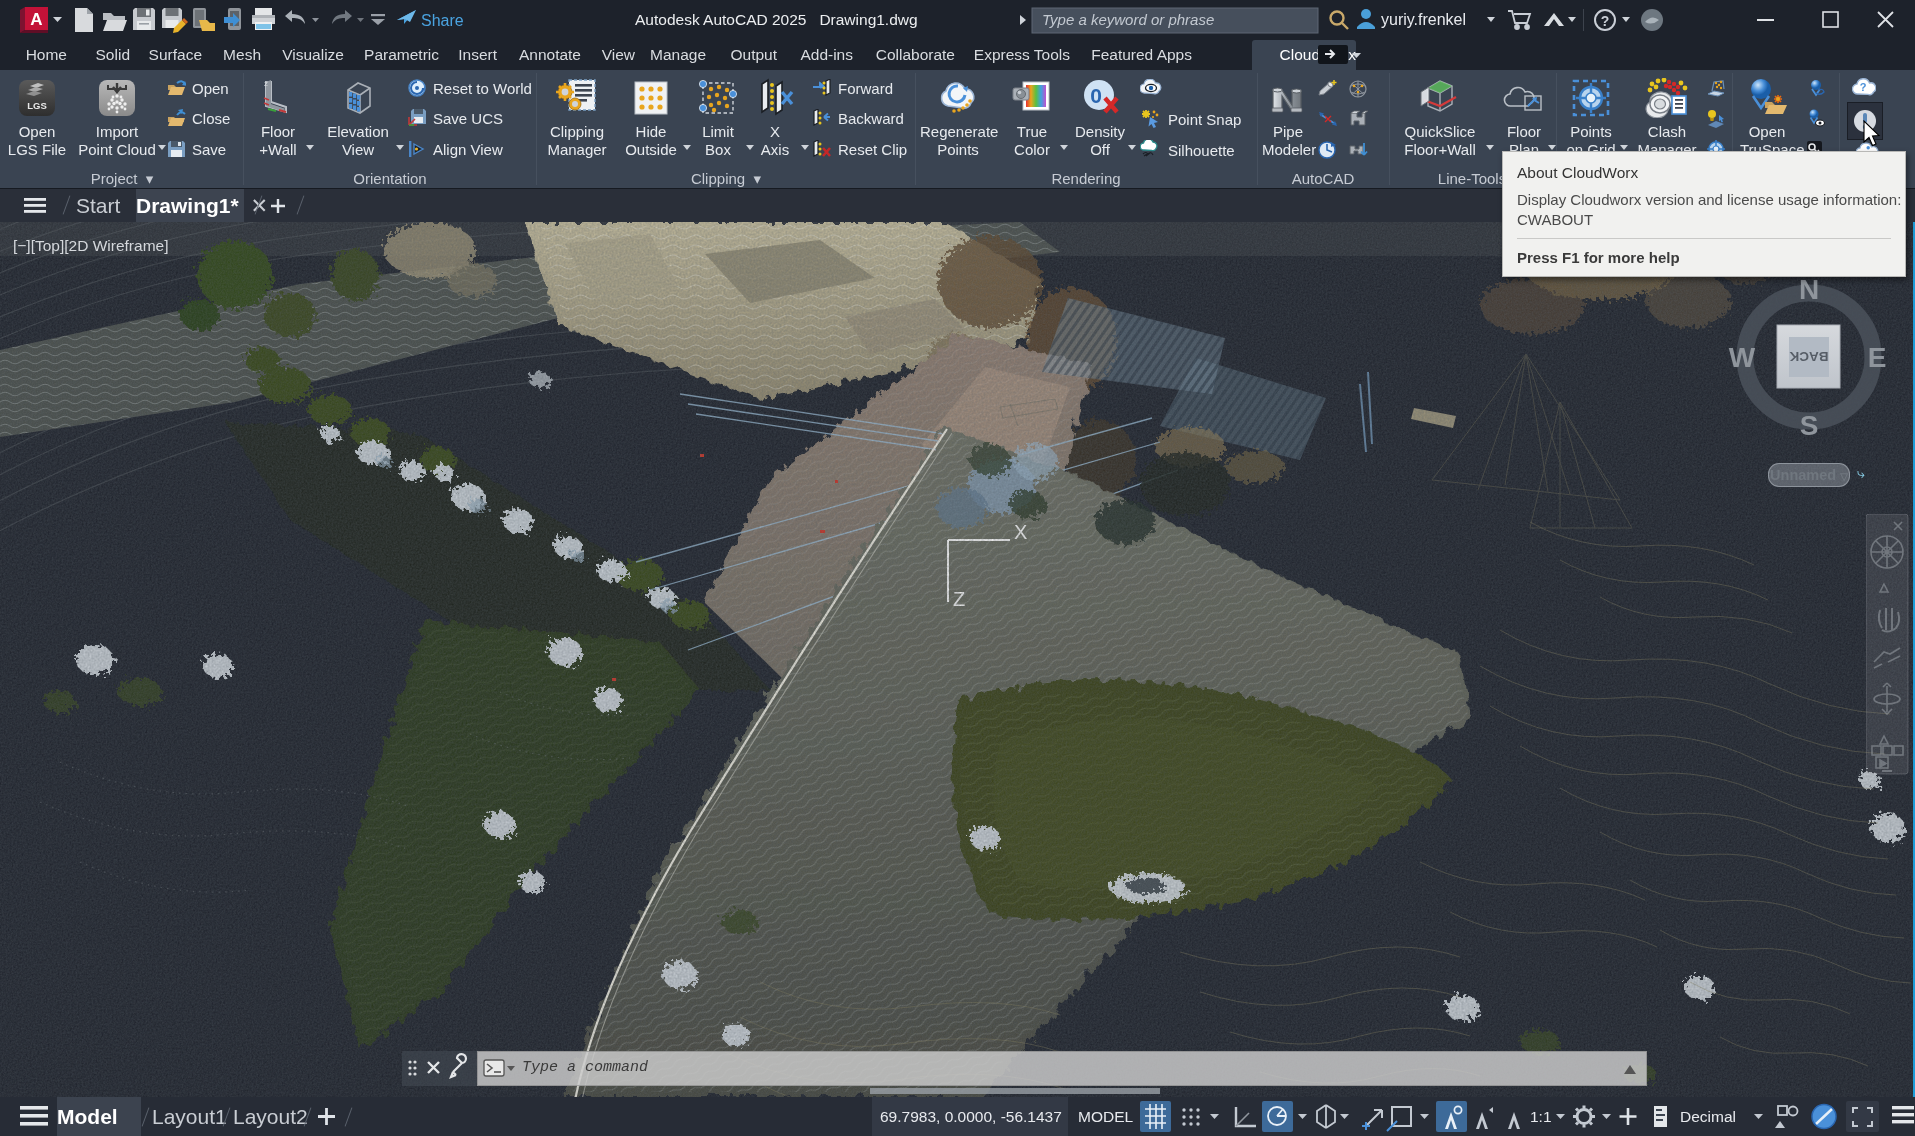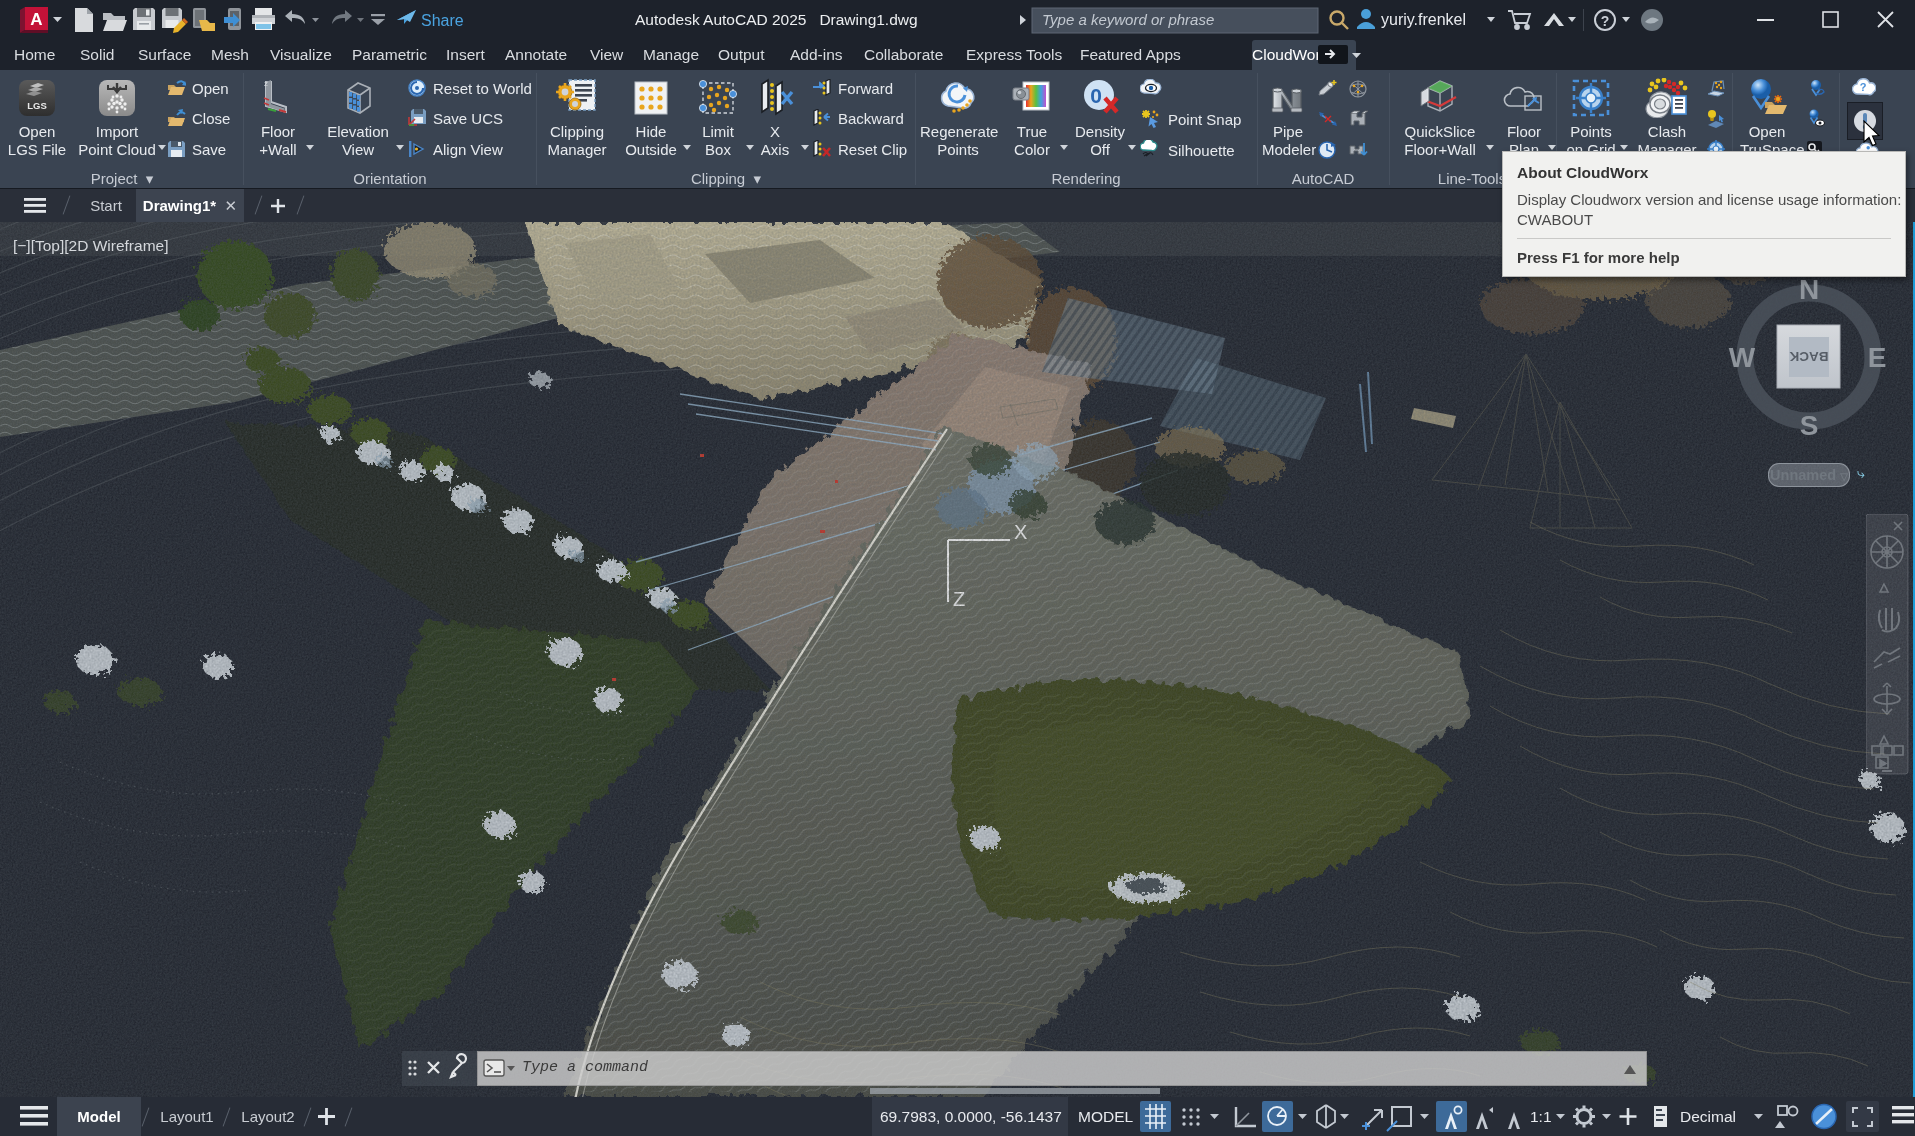--- a/index.html
+++ b/index.html
@@ -1,45 +1,45 @@
 <!DOCTYPE html>
 <html><head><meta charset="utf-8"><style>
 *{margin:0;padding:0;box-sizing:border-box}
 html,body{width:1915px;height:1136px;overflow:hidden;background:#262b33;font-family:"Liberation Sans",sans-serif}
 #app{position:relative;width:1915px;height:1136px}
 .abs{position:absolute}
 
 #titlebar{position:absolute;left:0;top:0;width:1915px;height:40px;background:#1d222b}
 #menurow{position:absolute;left:0;top:40px;width:1915px;height:30px;background:#1d222b}
-.mtab{position:absolute;top:0;height:30px;line-height:30px;color:#d9dce0;font-size:15.5px;text-align:left}
+.mtab{position:absolute;top:0;height:30px;line-height:30px;color:#d9dce0;font-size:15.5px;text-align:right}
 .mtab.active{background:#3a4452;color:#fff;border-radius:3px 3px 0 0}
 #titletext{position:absolute;top:0;height:40px;line-height:40px;color:#eceef0;font-size:15.5px}
 
 #ribbon{position:absolute;left:0;top:70px;width:1915px;height:119px;background:#3a4452;border-bottom:1px solid #161a21}
 .rsep{position:absolute;top:3px;height:112px;width:1px;background:#2c3440;border-right:1px solid #46505e}
 .glabel{position:absolute;top:100px;height:17px;line-height:17px;color:#c6cbd3;font-size:15px;text-align:center;width:200px}
 .bigbtn{position:absolute;top:8px;text-align:center;color:#e7eaee;font-size:15px}
 .bigbtn .ic{margin:0 auto}
 .bigbtn .l1{margin-top:2px;line-height:18px}
 .bigbtn .l2{line-height:18px}
 .smbtn{position:absolute;height:18px;color:#e7eaee;font-size:15px;line-height:18px;white-space:nowrap}
 .smbtn svg{vertical-align:-3px;margin-right:6px}
 .dropar{position:absolute;width:0;height:0;border-left:4.5px solid transparent;border-right:4.5px solid transparent;border-top:5px solid #cfd4da}
 
 #filetabs{position:absolute;left:0;top:189px;width:1915px;height:33px;background:#2a2f39}
-.ftab{position:absolute;top:0;height:33px;line-height:33px;color:#c9cdd3;font-size:15px;text-align:center}
+.ftab{position:absolute;top:0;height:33px;line-height:33px;color:#c9cdd3;font-size:21px;}
 .ftab.active{background:#3d4450;color:#fff;font-weight:bold}
 .fslash{position:absolute;top:6px;height:20px;width:1px;background:#5a616c;transform:rotate(20deg)}
 
 #viewport{position:absolute;left:0;top:222px;width:1915px;height:875px;background:#21252e}
 
 #statusbar{position:absolute;left:0;top:1097px;width:1915px;height:39px;background:#272c36}
 
 #tooltip{position:absolute;left:1502px;top:151px;width:404px;height:126px;background:#f1f1ef;border:1px solid #b8b8b6;box-shadow:2px 3px 6px rgba(0,0,0,.45);color:#3c3c3c;font-size:15px}
-#tooltip .tt1{position:absolute;left:14px;top:12px;font-weight:bold;color:#333;font-size:15.5px}
+#tooltip .tt1{position:absolute;left:14px;top:12px;font-weight:normal;color:#333;font-size:15.5px}
 #tooltip .tt2{position:absolute;left:14px;top:38px;white-space:nowrap;line-height:20px;color:#4a4a4a}
 #tooltip .sep{position:absolute;left:14px;right:14px;top:86px;height:1px;background:#c9c9c7}
 #tooltip .tt3{position:absolute;left:14px;top:97px;font-weight:bold;color:#3a3a3a}
 
 #cmdbar{position:absolute;left:402px;top:1051px;width:1110px;height:35px}
 #cmdgrip{position:absolute;left:0;top:0;width:75px;height:35px;background:rgba(70,76,86,.55)}
 #cmdinput{position:absolute;left:75px;top:0;width:1170px;height:35px;background:rgba(205,205,205,.82);border:1px solid rgba(120,120,120,.5)}
 #cmdinput .ph{position:absolute;left:44px;top:7px;font-family:"Liberation Mono",monospace;font-style:italic;font-size:15px;color:#3a3a3a}
 </style></head>
 <body>

